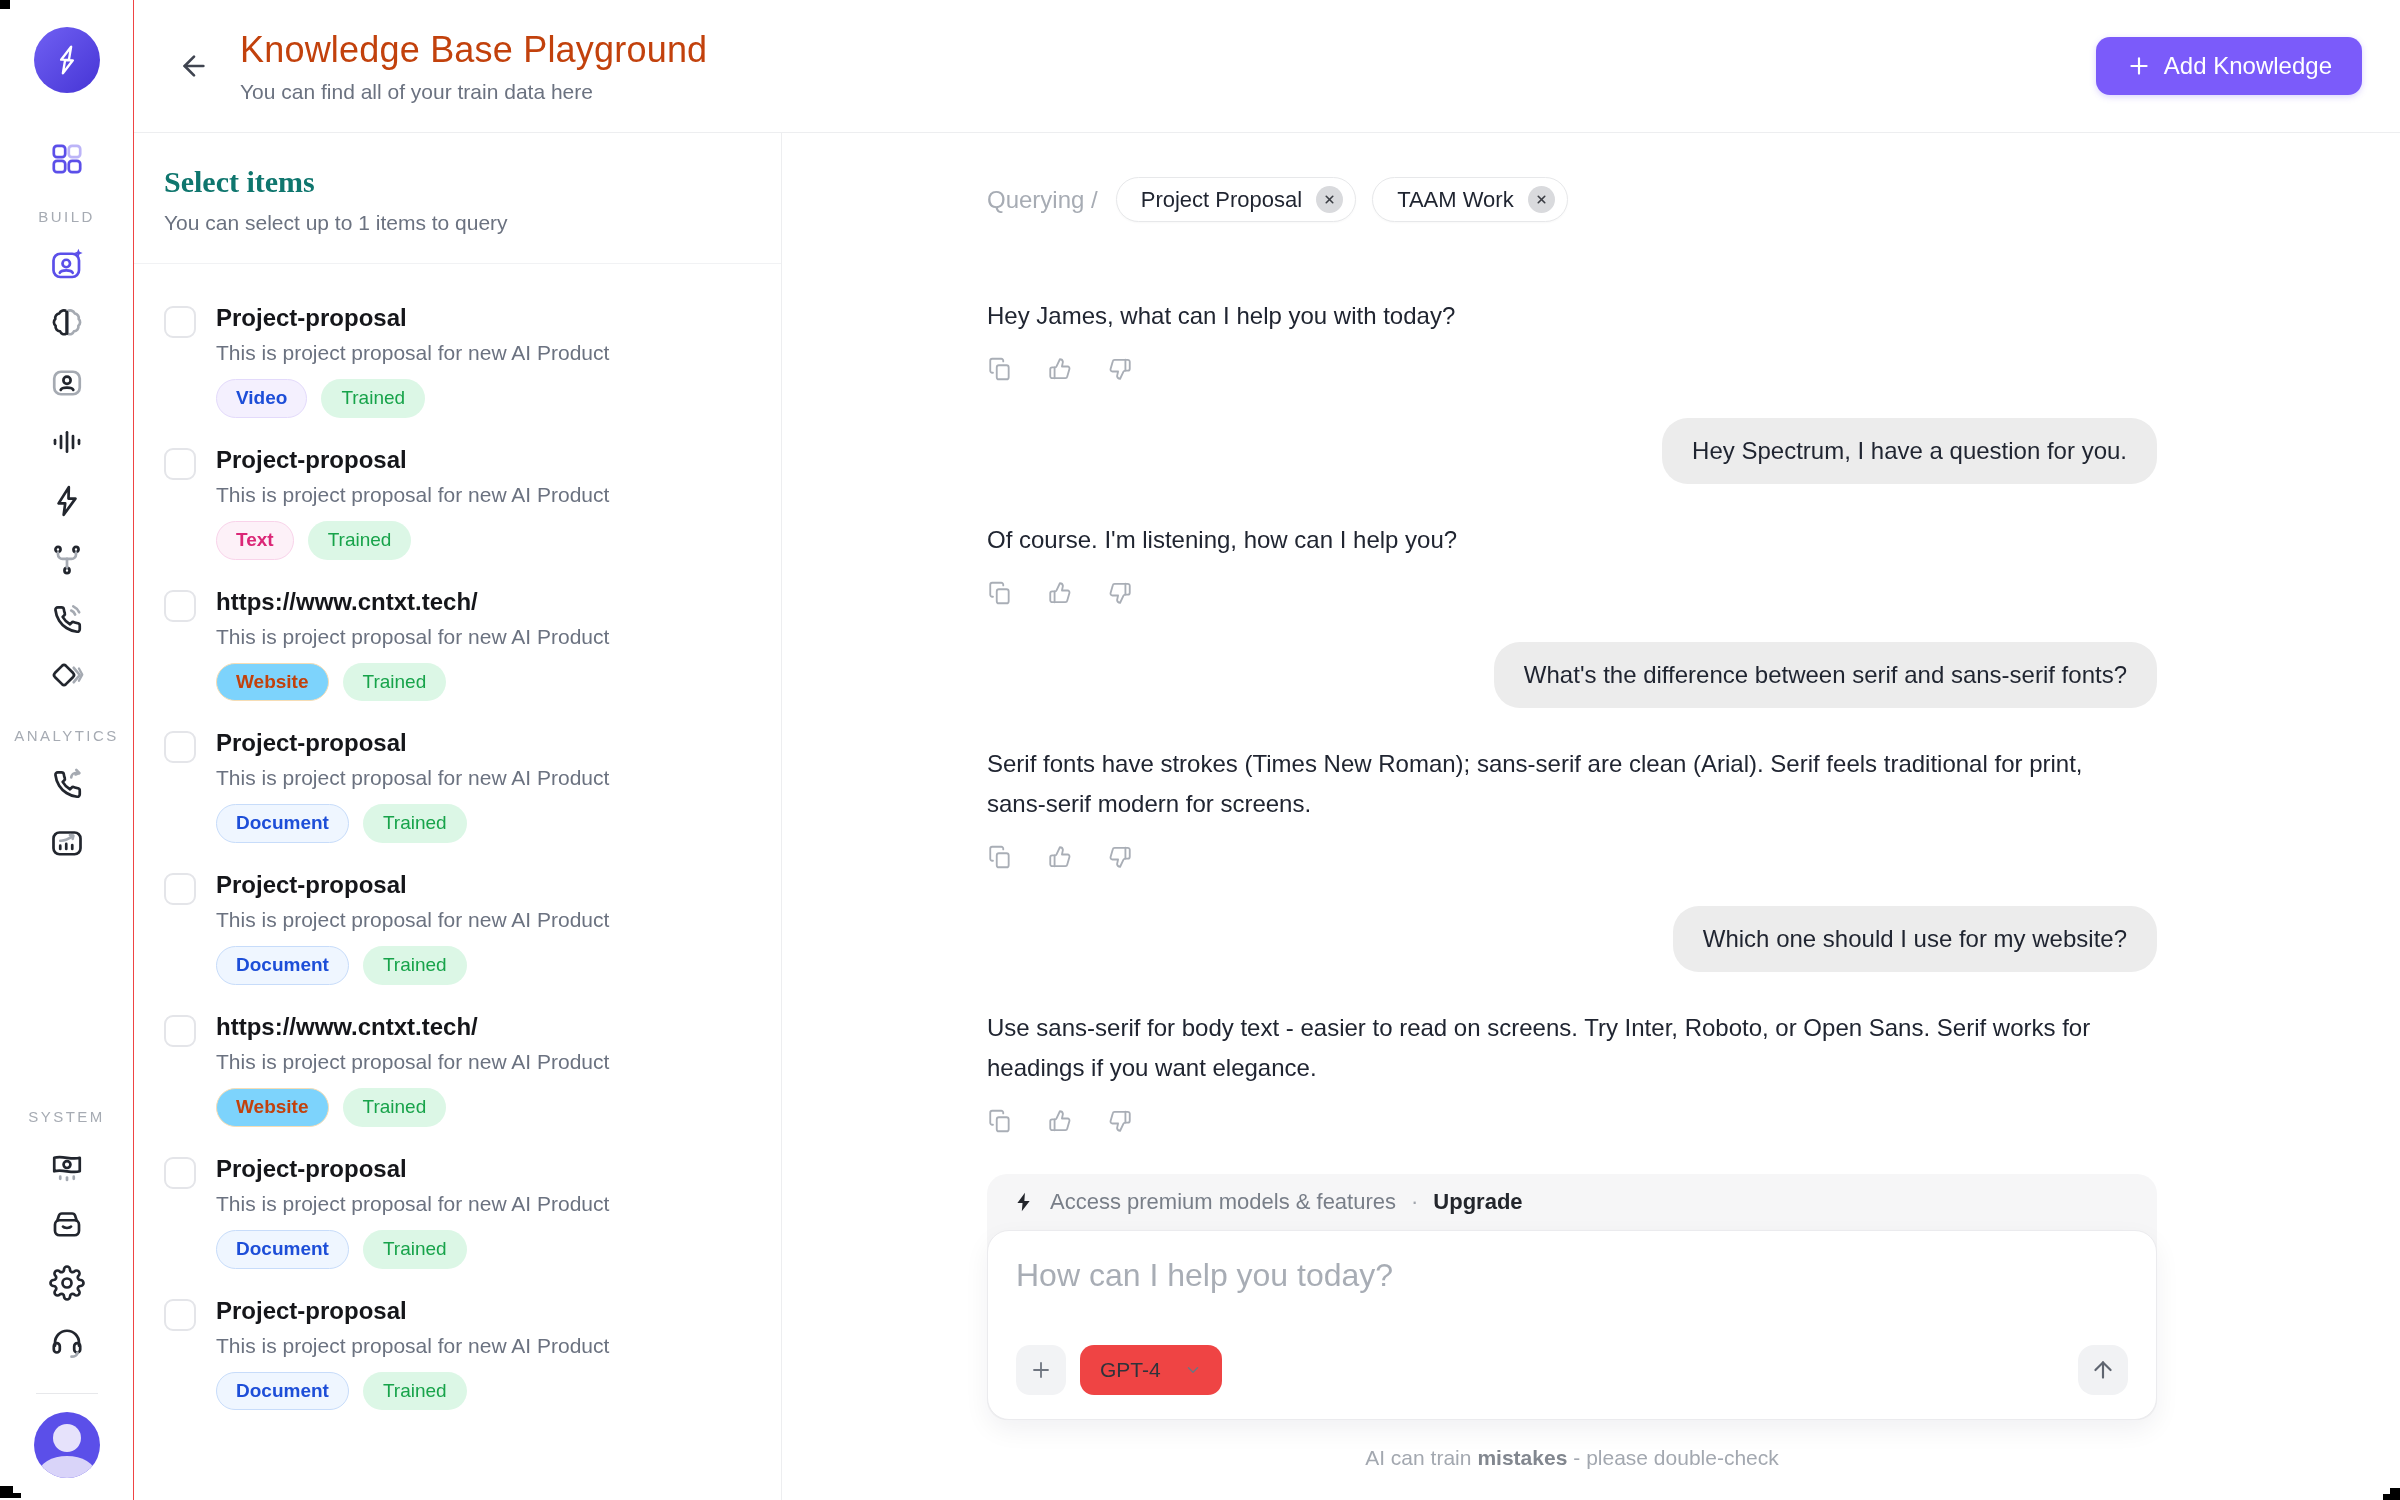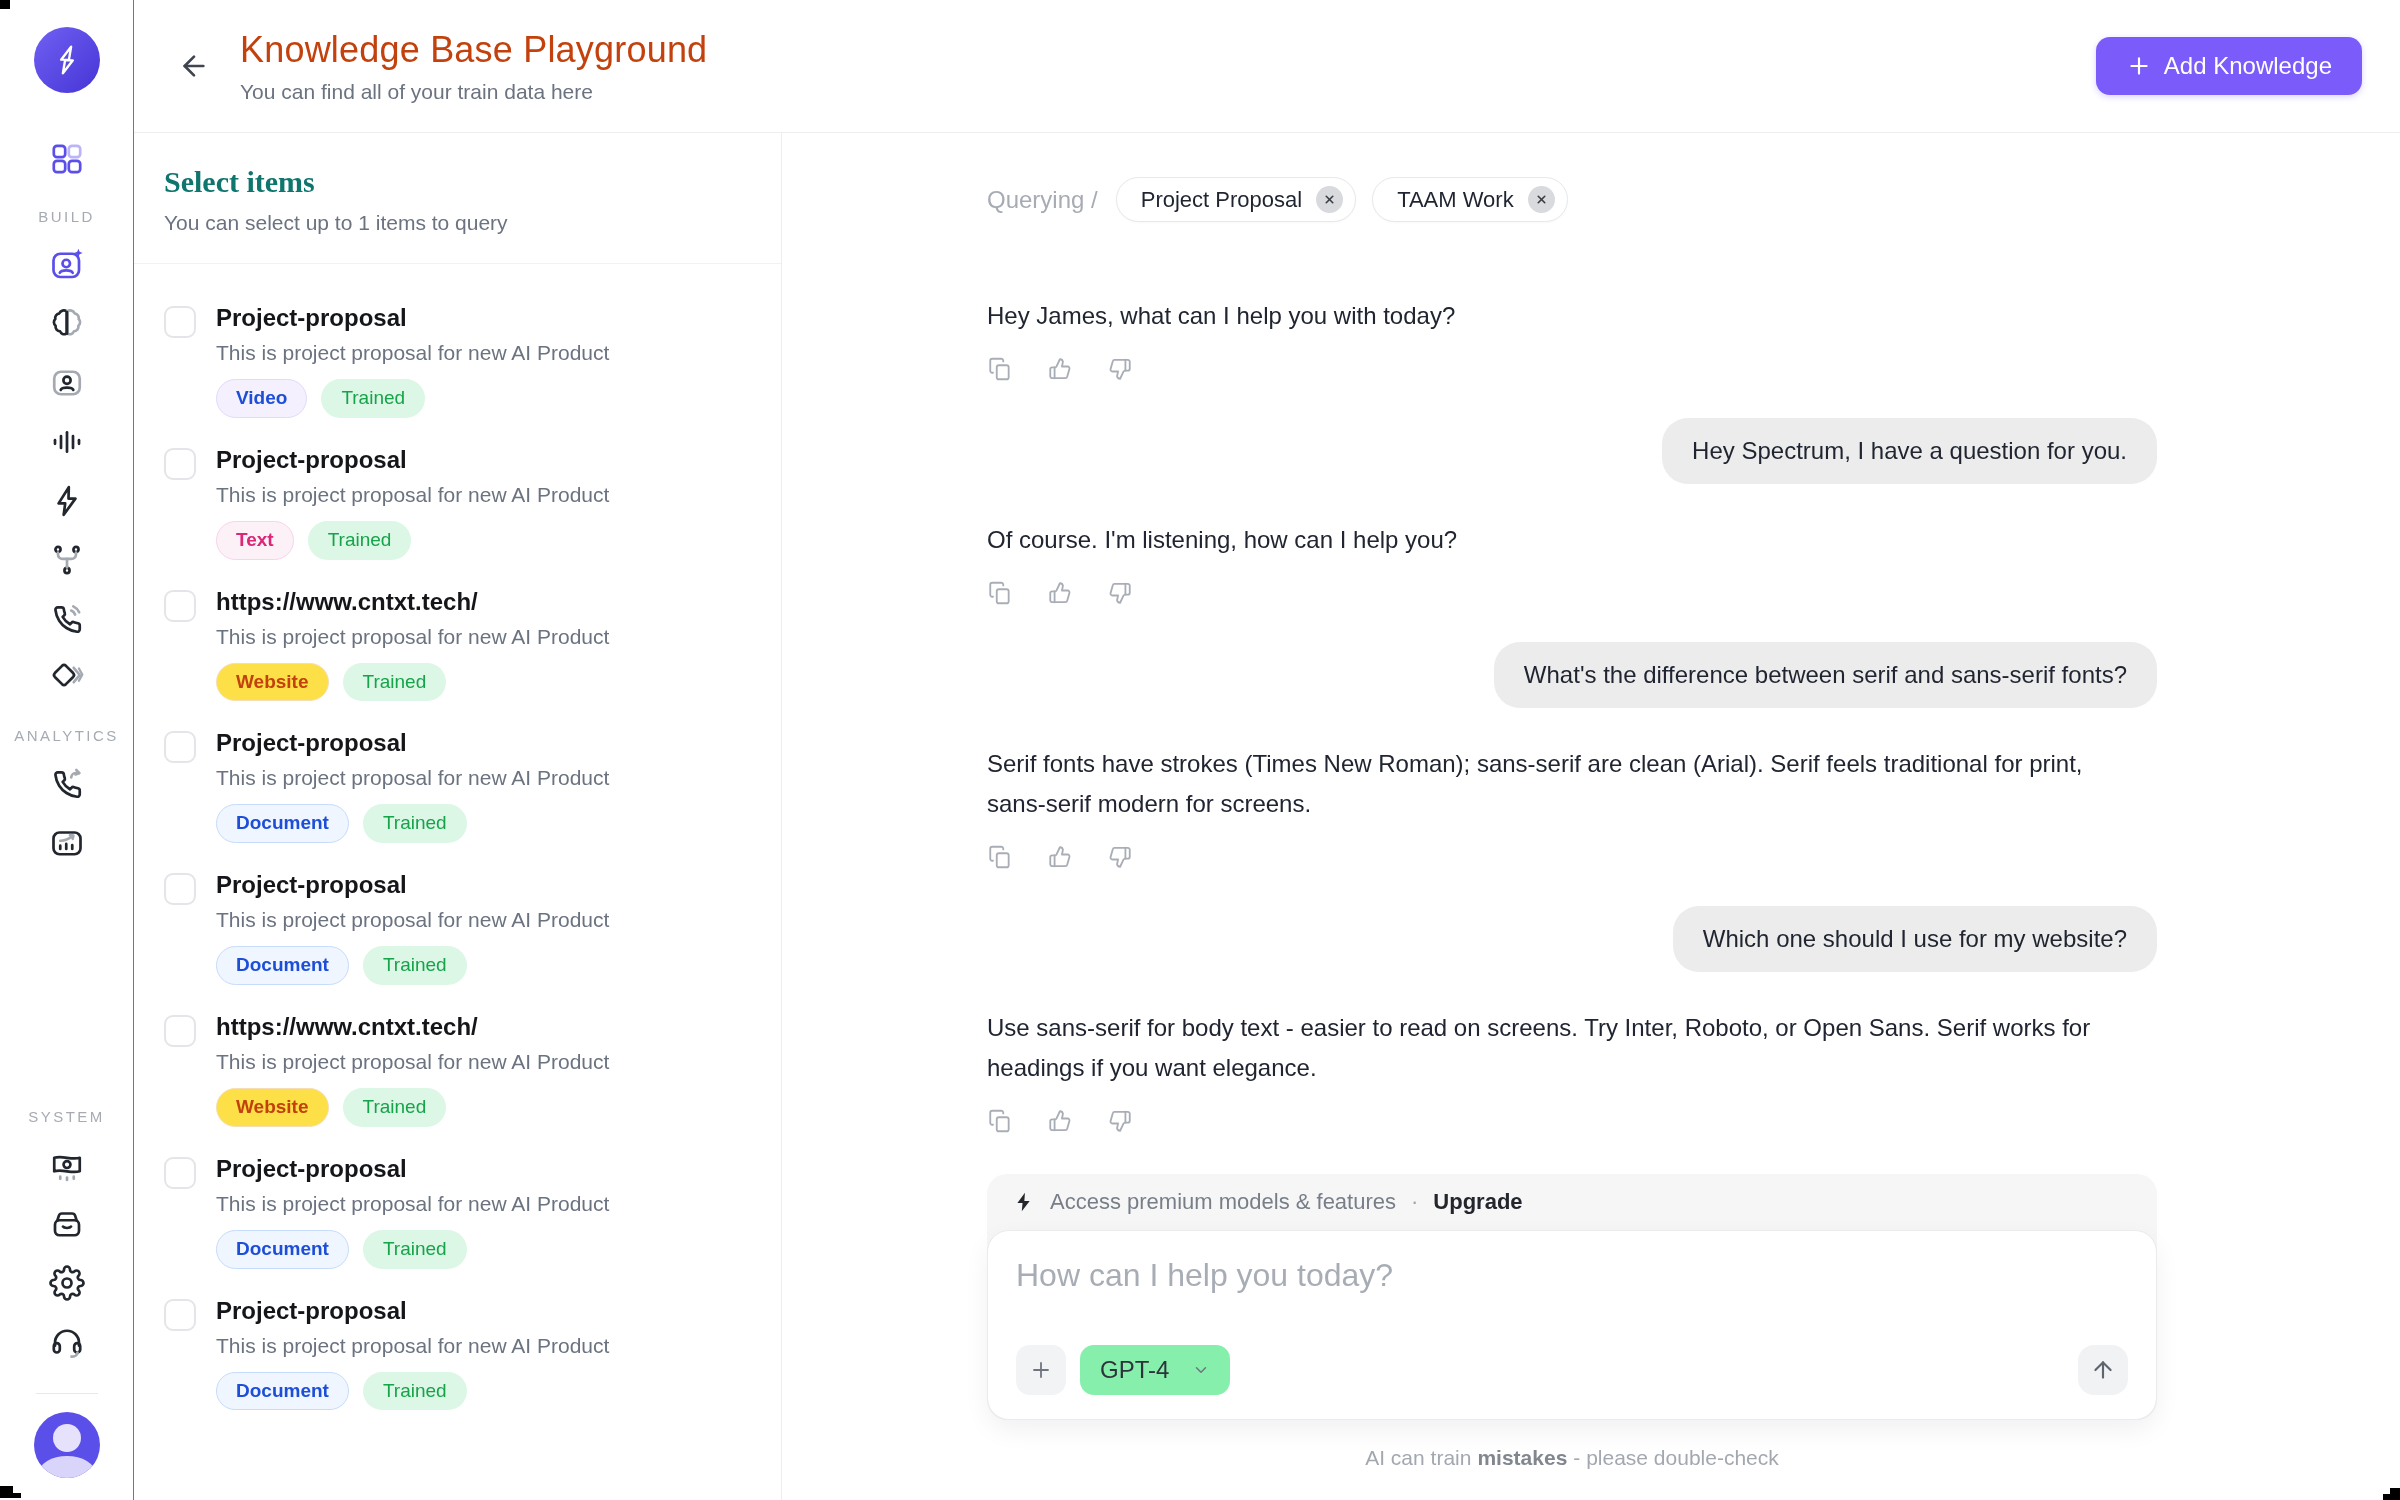--- a/index.html
+++ b/index.html
@@ -59,21 +59,21 @@
   .item { display:flex; gap:20px; margin-bottom:28px; }
   .checkbox { width:32px; height:32px; border:2px solid #E4E5E9; border-radius:9px;
     background:#fff; flex-shrink:0; margin-top:2px; cursor:pointer; }
   .item-title { font-size:24px; font-weight:700; color:#15161A; }
   .item-desc { font-size:21px; color:#6B7280; margin-top:9px; }
   .badges { display:flex; gap:14px; margin-top:14px; }
   .badge { font-size:19px; font-weight:600; padding:7px 19px; border-radius:999px;
     border:1px solid transparent; line-height:1.2; }
   .badge-video    { color:#1d4ed8; background:#F4F0FE; border-color:#E3DAFB; }
   .badge-text     { color:#DB2777; background:#FDF1F8; border-color:#F9D3EA; }
-  .badge-website  { color:#C2410C; background:#fde047; border-color:#F6DDB5; }
+  .badge-website  { color:#C2410C; background:#7dd3fc; border-color:#F6DDB5; }
   .badge-document { color:#1D4ED8; background:#EFF6FF; border-color:#C7DCFA; }
   .badge-trained  { color:#17A34A; background:#DCF7E6; font-weight:500; }
 
   
   .chat { flex:1; display:flex; flex-direction:column; padding-top:44px; min-width:0; }
   .chat-inner { width:1170px; margin-left:205px; display:flex; flex-direction:column; }
   .query-row { display:flex; align-items:center; gap:18px; }
   .query-label { font-size:24px; color:#A7ACB4; }
   .chip { display:flex; align-items:center; gap:14px; border:1px solid #E7E8EA; background:#fff;
     border-radius:999px; padding:8px 12px 8px 24px; font-size:22px; font-weight:500;
@@ -99,22 +99,22 @@
   .promo-dot { font-size:22px; color:#A0A5AD; }
   .upgrade { font-size:22px; color:#23262C; font-weight:700; cursor:pointer; }
   .input-card { background:#fff; border:1px solid #EBEBEE; border-radius:22px;
     box-shadow:0 10px 26px rgba(25,25,50,.06); padding:26px 28px 24px; }
   .prompt-input { width:100%; border:none; outline:none; resize:none; font-family:inherit;
     font-size:32px; color:#2A2E36; height:84px; background:transparent; }
   .prompt-input::placeholder { color:#A8ADB5; }
   .controls { display:flex; align-items:center; }
   .plus-btn { width:50px; height:50px; border:none; border-radius:14px; background:#F2F3F5;
     display:flex; align-items:center; justify-content:center; cursor:pointer; }
-  .model-btn { margin-left:14px; height:50px; border:none; border-radius:14px; background:#86efac;
-    display:flex; align-items:center; gap:23px; padding:0 20px; font-size:24px; font-weight:500;
+  .model-btn { margin-left:14px; height:50px; border:none; border-radius:14px; background:#ef4444;
+    display:flex; align-items:center; gap:23px; padding:0 20px; font-size:21px; font-weight:500;
     color:#2E333B; cursor:pointer; font-family:inherit; }
   .send-btn { margin-left:auto; width:50px; height:50px; border:none; border-radius:16px;
     background:#F1F2F4; display:flex; align-items:center; justify-content:center; cursor:pointer; }
   .chat-footer { width:1170px; text-align:center; margin-top:26px; font-size:21px; color:#A3A8B0; }
   .chat-footer b { color:#82878F; font-weight:700; margin:0 6px; }
 
   
   .mark { position:absolute; background:#000; z-index:9; }
 </style>
 </head>

